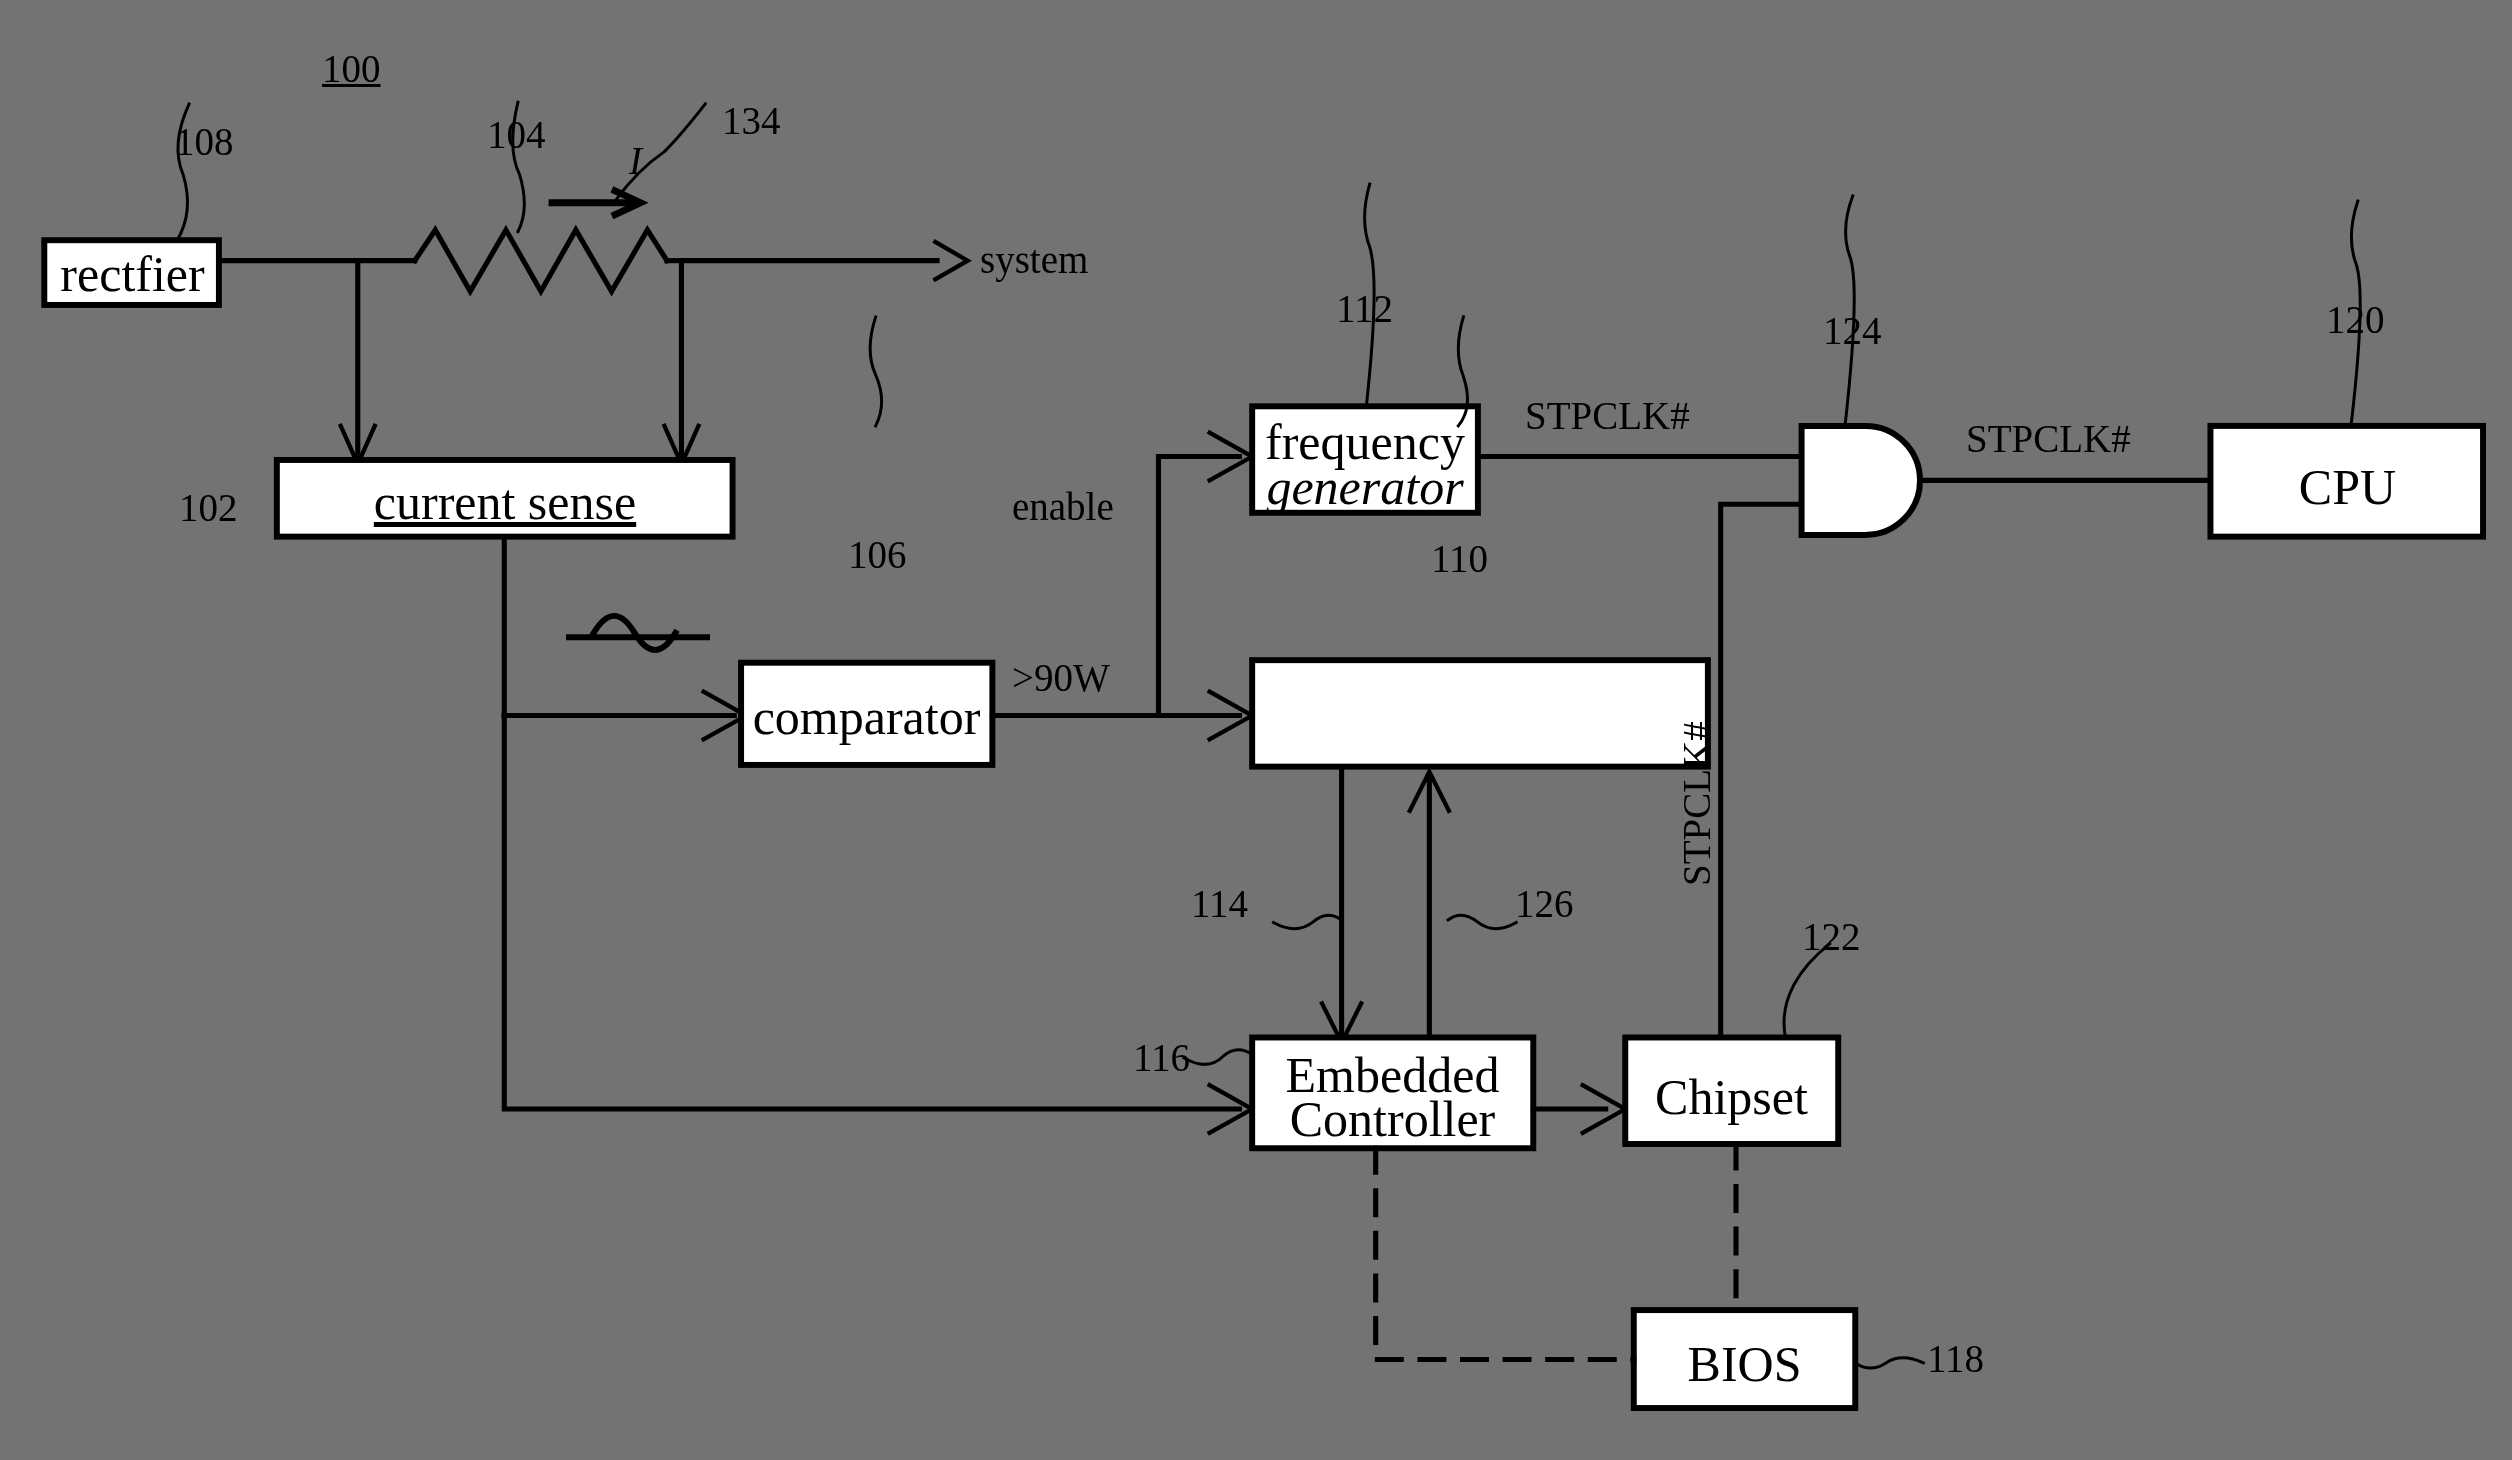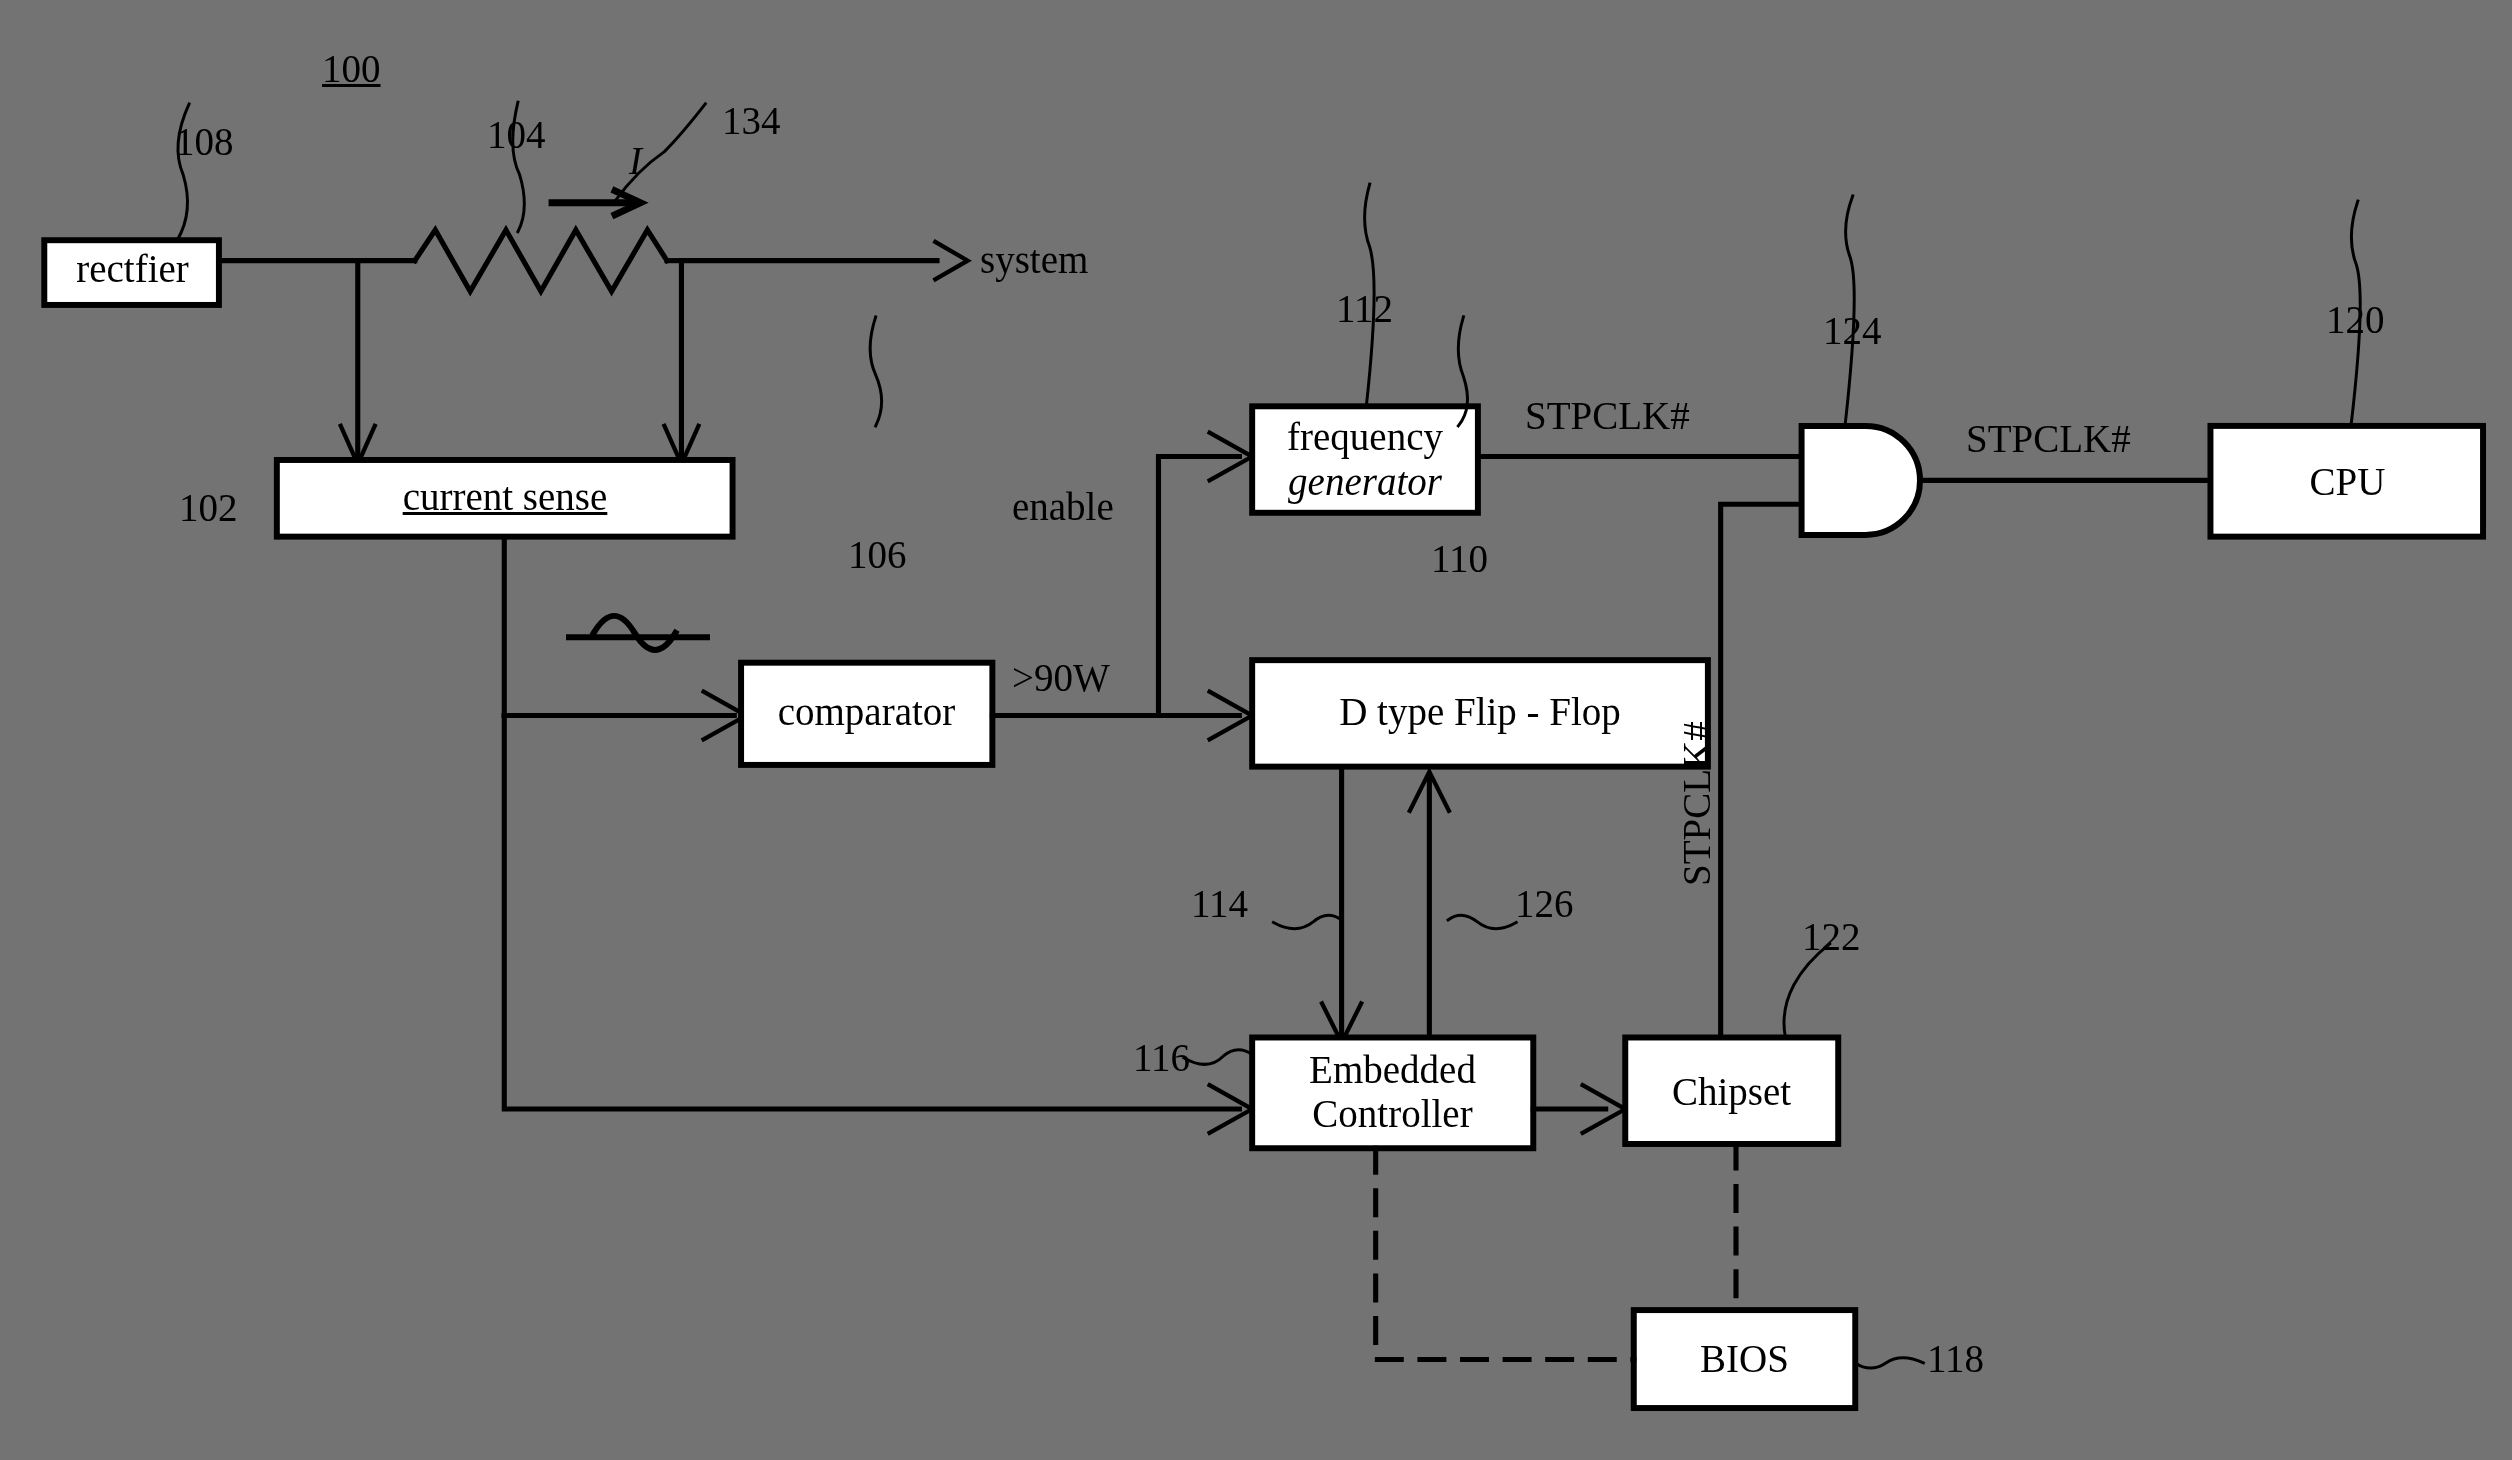--- a/index.html
+++ b/index.html
@@ -26,21 +26,21 @@
   .lbl {
     position: absolute;
     white-space: nowrap;
     color: #000;
     line-height: 1;
   }
   .num {
     font-size: 39px;
   }
   .boxtext {
-    font-size: 39px;
+    font-size: 50px;
     text-align: center;
   }
   .sig {
     font-size: 39px;
   }
   .title100 {
     font-size: 39px;
     text-decoration: underline;
   }
   .vert {
@@ -186,21 +186,20 @@
 
   <div class="lbl boxtext" style="left:58px; top:249px; width:149px;">rectfier</div>
 
   <div class="lbl boxtext" style="left:277px; top:477px; width:456px;text-decoration:underline;">current sense</div>
 
   <div class="lbl boxtext" style="left:741px; top:692px; width:251px;">comparator</div>
 
   <div class="lbl boxtext" style="left:1252px; top:417px; width:226px;">frequency</div>
   <div class="lbl boxtext" style="left:1252px; top:462px; width:226px;font-style:italic;">generator</div>
 
-  <div class="lbl boxtext" style="left:1252px; top:692px; width:456px;">D type Flip - Flop</div>
 
   <div class="lbl boxtext" style="left:2211px; top:462px; width:273px;">CPU</div>
 
   <div class="lbl boxtext" style="left:1252px; top:1050px; width:281px;">Embedded</div>
   <div class="lbl boxtext" style="left:1252px; top:1094px; width:281px;">Controller</div>
 
   <div class="lbl boxtext" style="left:1625px; top:1072px; width:213px;">Chipset</div>
 
   <div class="lbl boxtext" style="left:1634px; top:1339px; width:221px;">BIOS</div>
 

